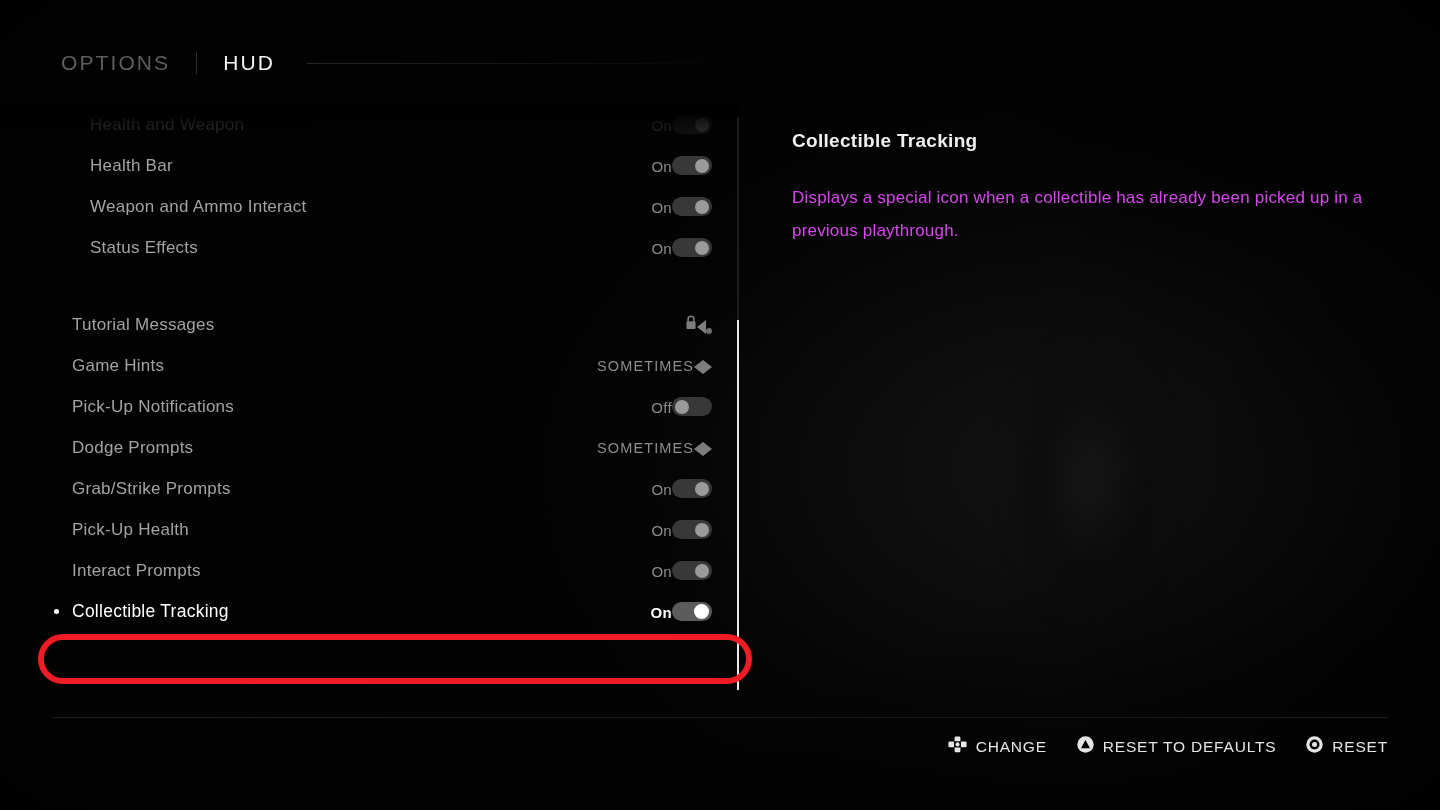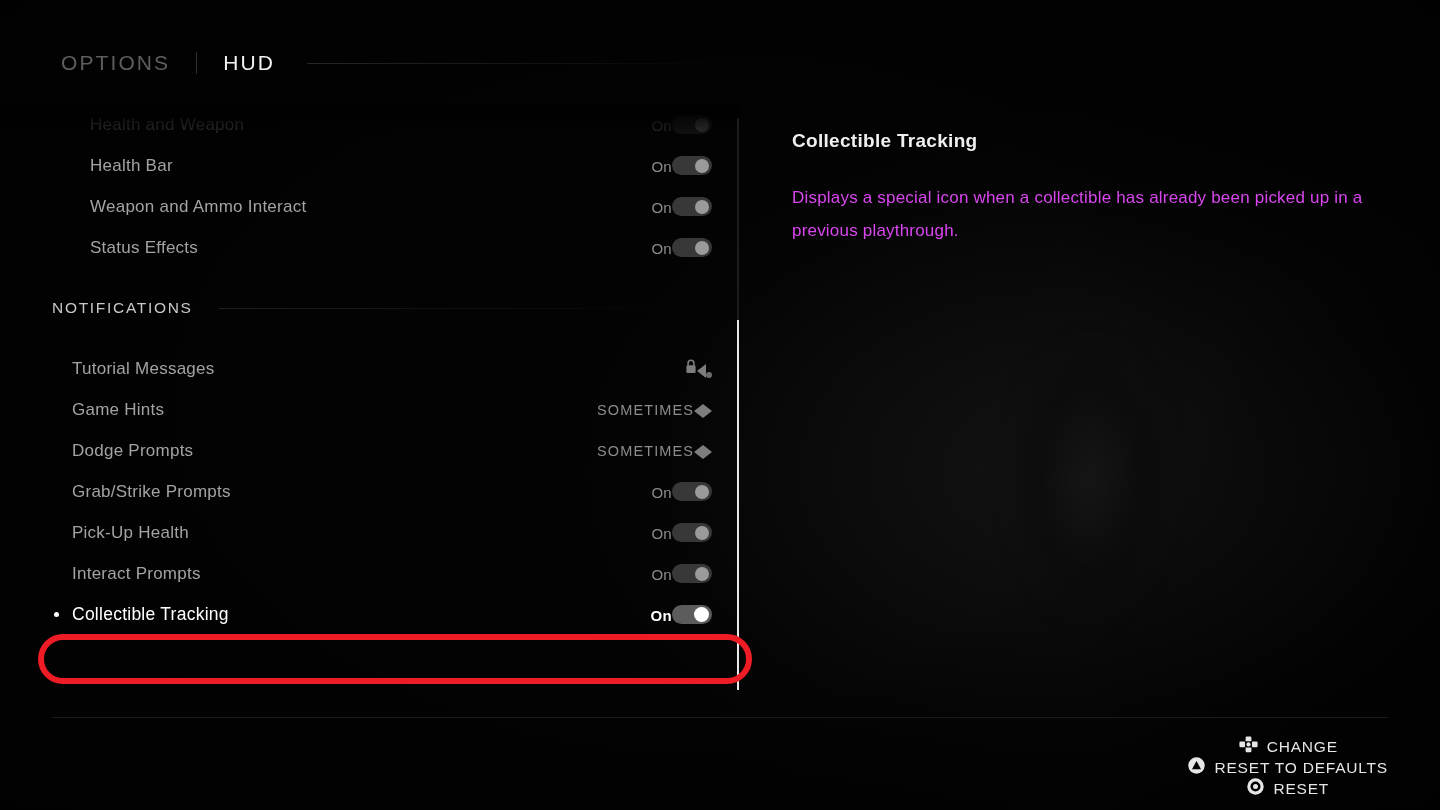--- a/index.html
+++ b/index.html
@@ -230,21 +230,21 @@
     left: 52px; top: 717px;
     width: 1336px;
     height: 1px;
     background: #1a1a1a;
   }
   #action-bar {
     position: absolute;
     right: 52px; top: 736px;
     display: flex;
     align-items: center;
-    flex-direction: column;
+    gap: 30px;
   }
   .action {
     display: flex;
     align-items: center;
     gap: 9px;
   }
   .action-label {
     font-size: 15.5px;
     letter-spacing: 0.8px;
     color: #e6e6e6;
@@ -313,24 +313,20 @@
       <span class="row-label">Status Effects</span>
       <span class="row-ctrl">
         <span class="row-value">On</span>
         <span class="toggle on">
             <span class="knob"></span>
           </span>
       </span>
     </div>
 
     <div class="section-gap"></div>
-    <div class="section-row">
-      <span class="section-title">NOTIFICATIONS</span>
-      <span class="section-rule"></span>
-    </div>
     <div class="section-gap"></div>
 
     <div class="list-row">
       <span class="row-label">Tutorial Messages</span>
       <span class="row-ctrl">
         <span class="lock-icon">
           <svg width="12" height="15" viewBox="0 0 12 15">
             <path d="M3.1 6.4V4.2a2.9 2.9 0 0 1 5.8 0v2.2" fill="none" stroke="#7d7d7d" stroke-width="1.6"></path>
             <rect x="1.4" y="6.3" width="9.2" height="7.8" rx="1.1" fill="#7d7d7d"></rect>
           </svg>
@@ -342,20 +338,29 @@
 
     <div class="list-row">
       <span class="row-label">Game Hints</span>
       <span class="row-ctrl">
         <span class="row-value caps">SOMETIMES</span>
         <span class="arrow arrow-left"></span>
         <span class="arrow arrow-right"></span>
       </span>
     </div>
 
+    <div class="list-row">
+      <span class="row-label">Pick-Up Notifications</span>
+      <span class="row-ctrl">
+        <span class="row-value">Off</span>
+        <span class="toggle off">
+            <span class="knob"></span>
+          </span>
+      </span>
+    </div>
 
     <div class="list-row">
       <span class="row-label">Dodge Prompts</span>
       <span class="row-ctrl">
         <span class="row-value caps">SOMETIMES</span>
         <span class="arrow arrow-left"></span>
         <span class="arrow arrow-right"></span>
       </span>
     </div>
 

